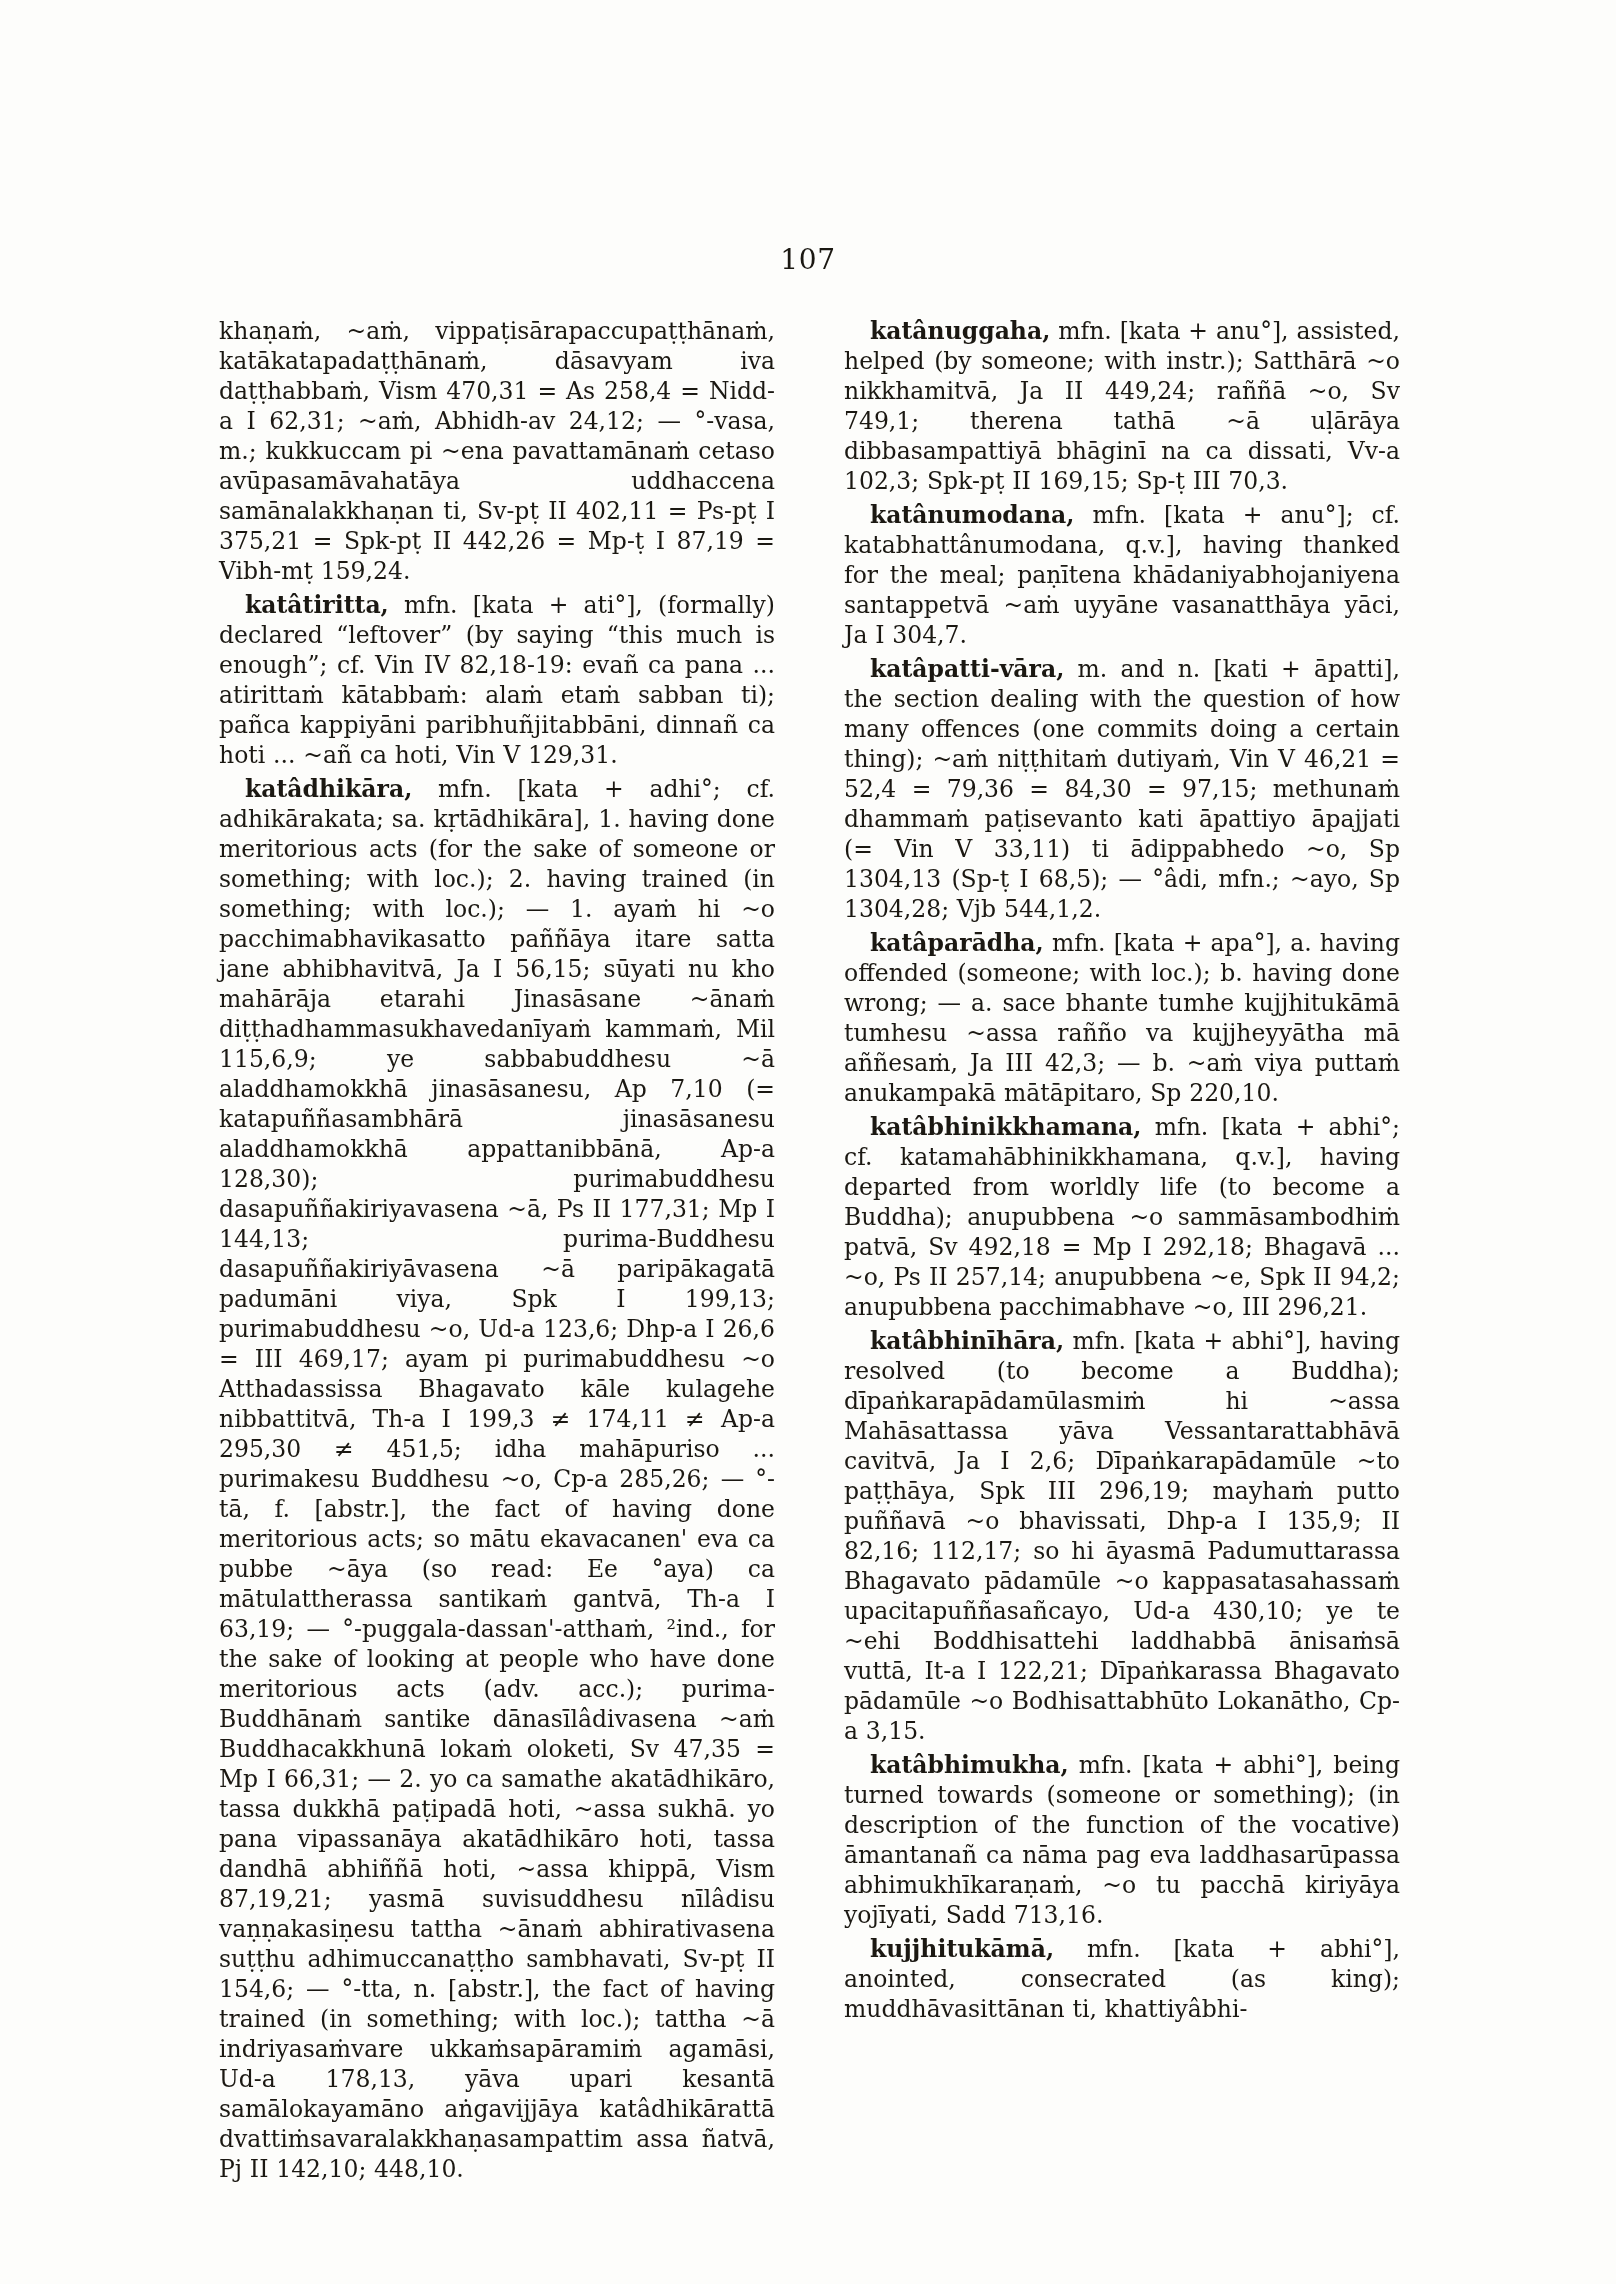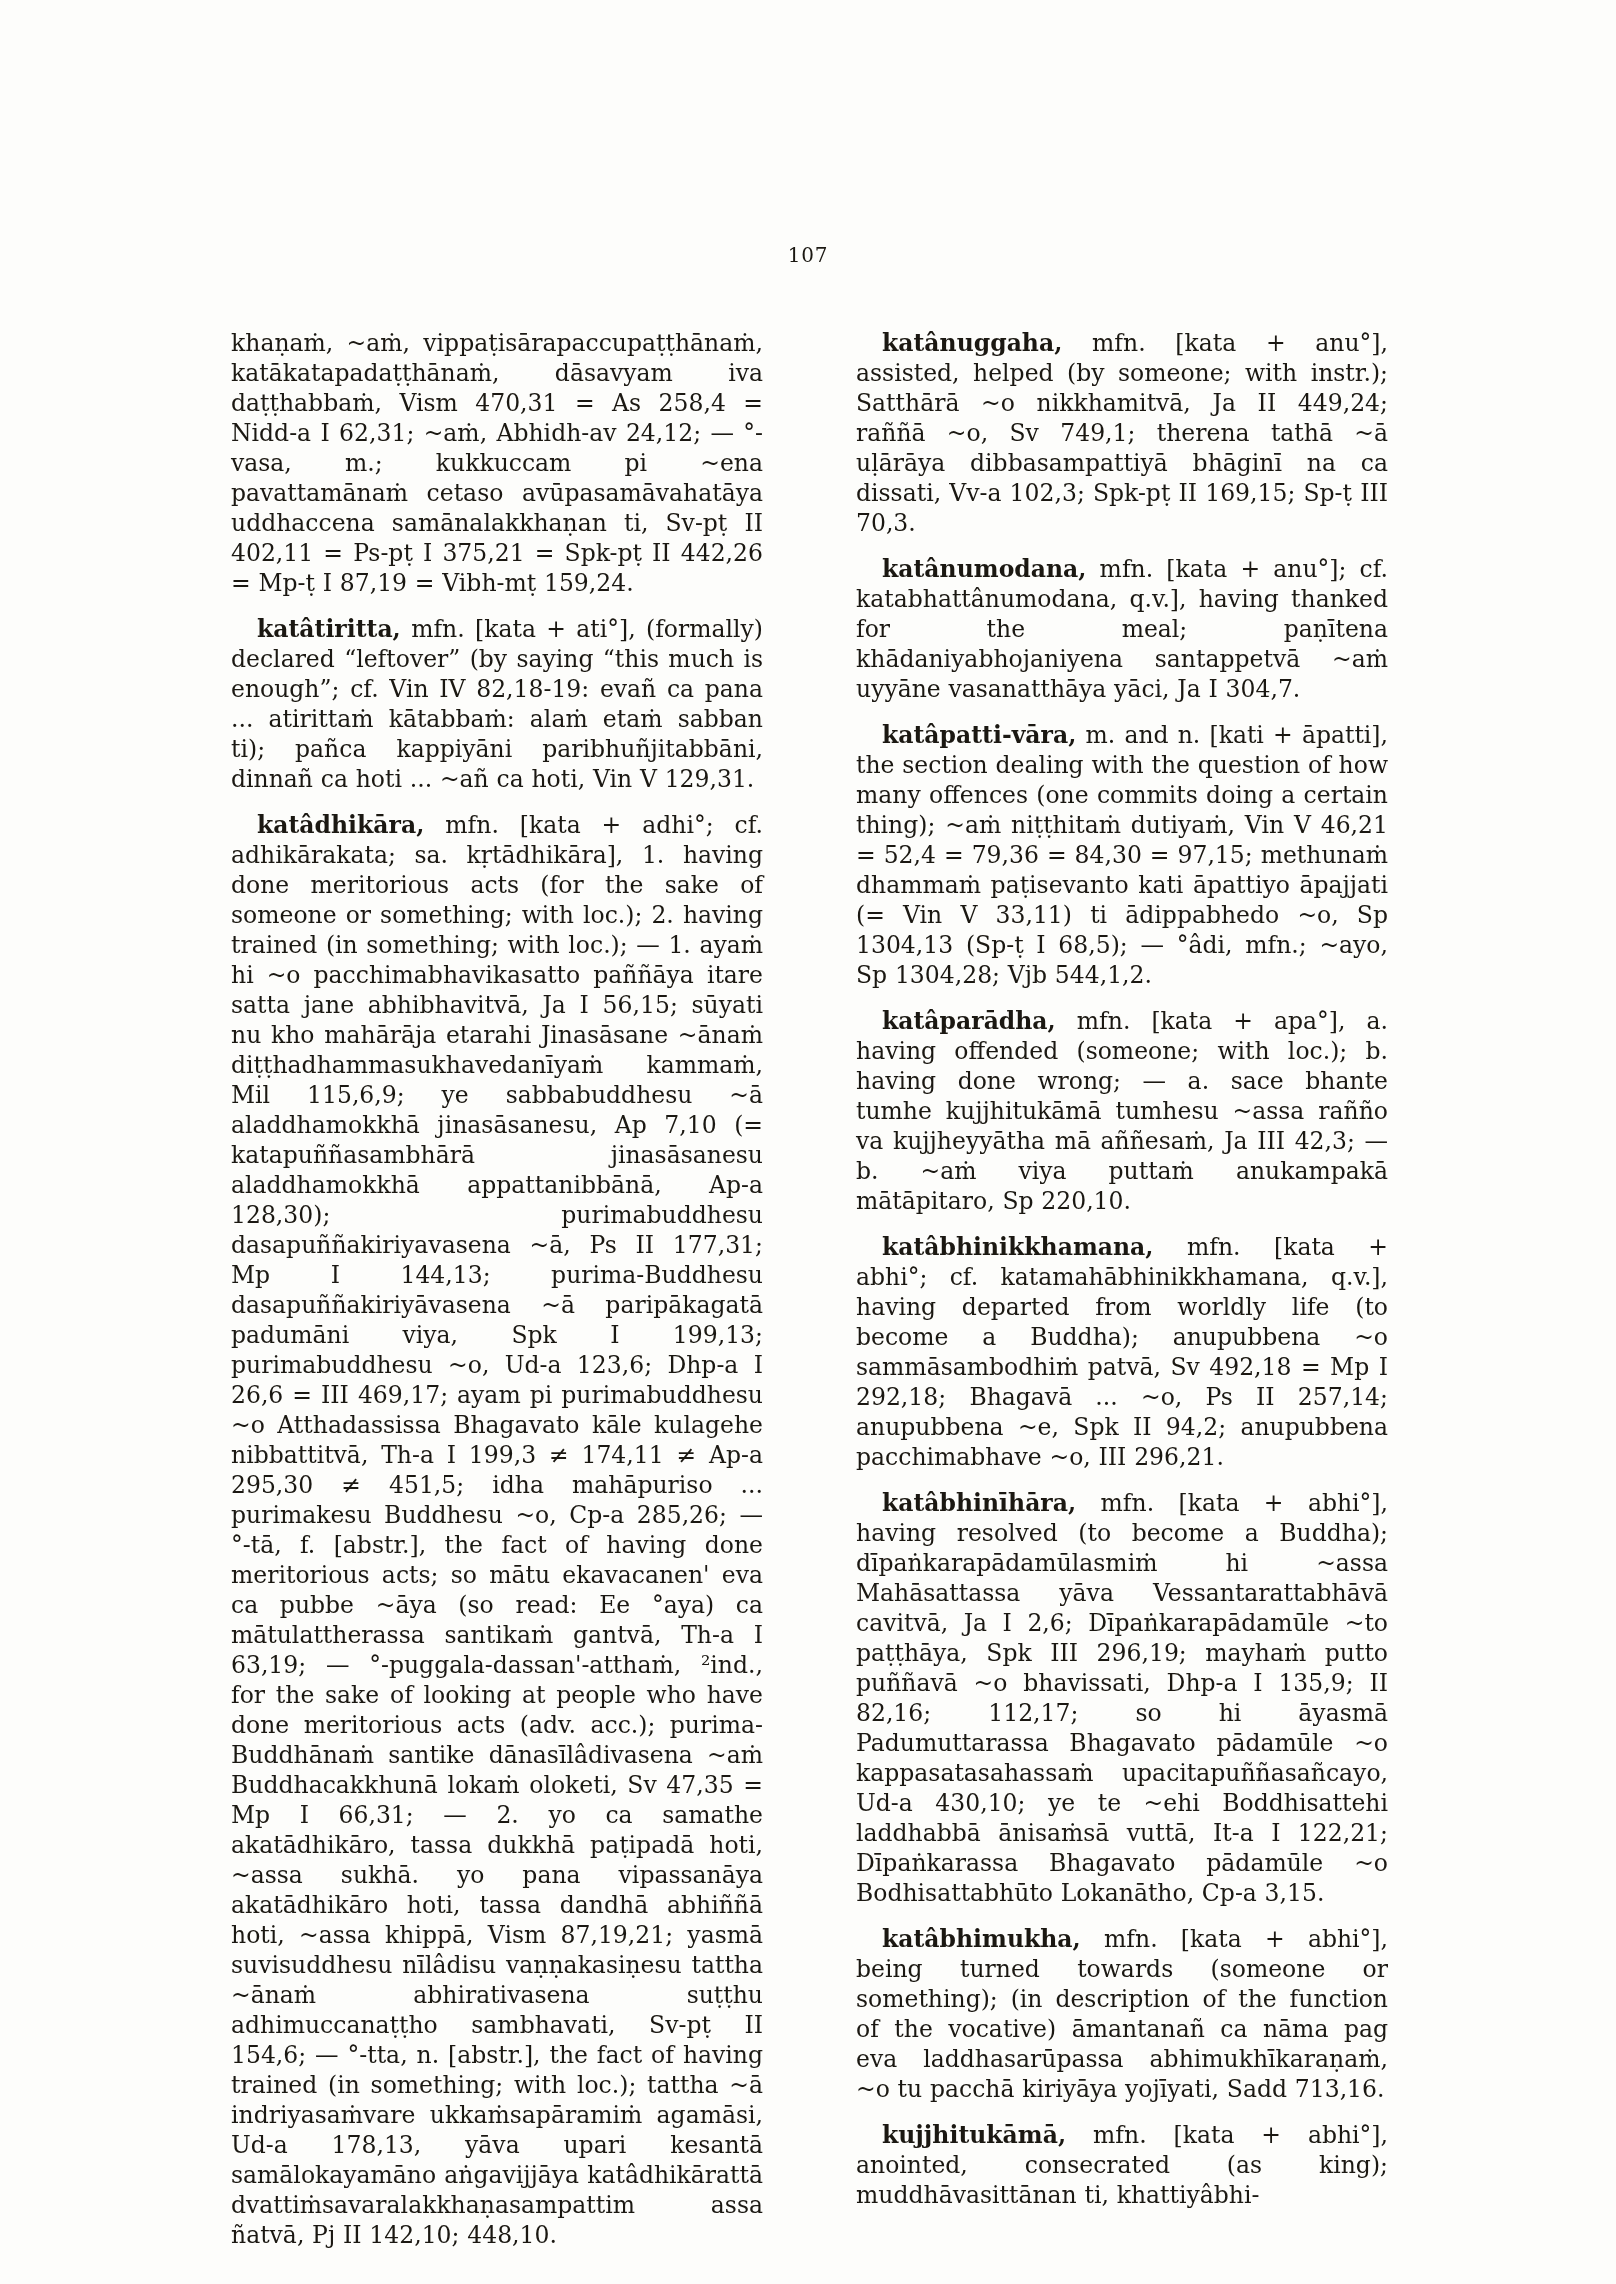--- a/index.html
+++ b/index.html
@@ -11,40 +11,40 @@
     font-family:"DejaVu Serif", serif;
     color:#1b1812;
     overflow:hidden;
   }
   .page-number {
     position:absolute;
     top:243px;
     left:0;
     width:100%;
     text-align:center;
-    font-size:20px;
+    font-size:28px;
     letter-spacing:0.7px;
   }
   .columns {
     position:absolute;
     top:312px;
     left:215px;
     width:1190px;
     display:flex;
     gap:61px;
   }
   .col {
     width:564px;
     font-size:23.5px;
     line-height:30px;
     text-align:justify;
     word-spacing:0.3px;
   }
   .col p.entry {
-    margin:16px;
+    margin:4px;
     text-indent:26px;
   }
   .col p.entry.continuation {
     text-indent:0;
   }
   .col b.headword {
     font-weight:bold;
   }
 </style>
 </head>

